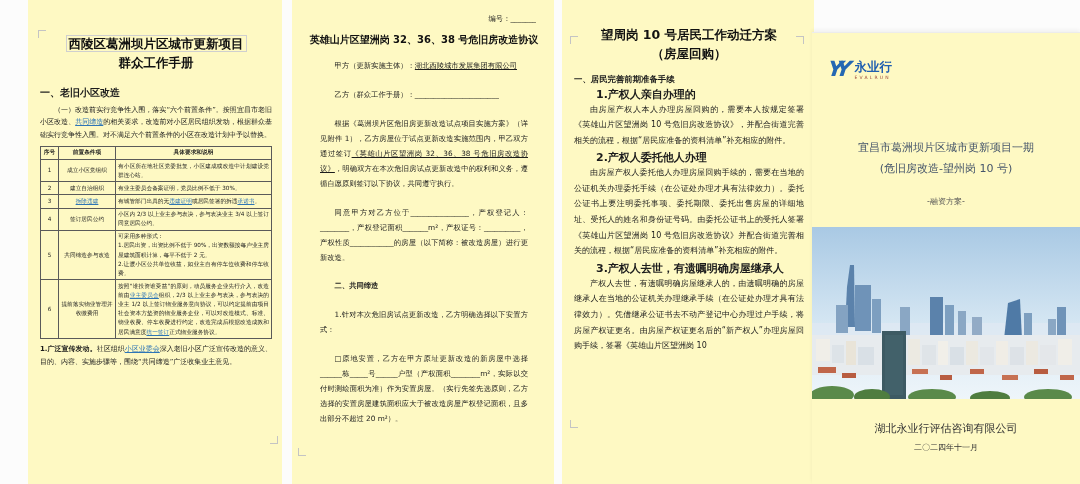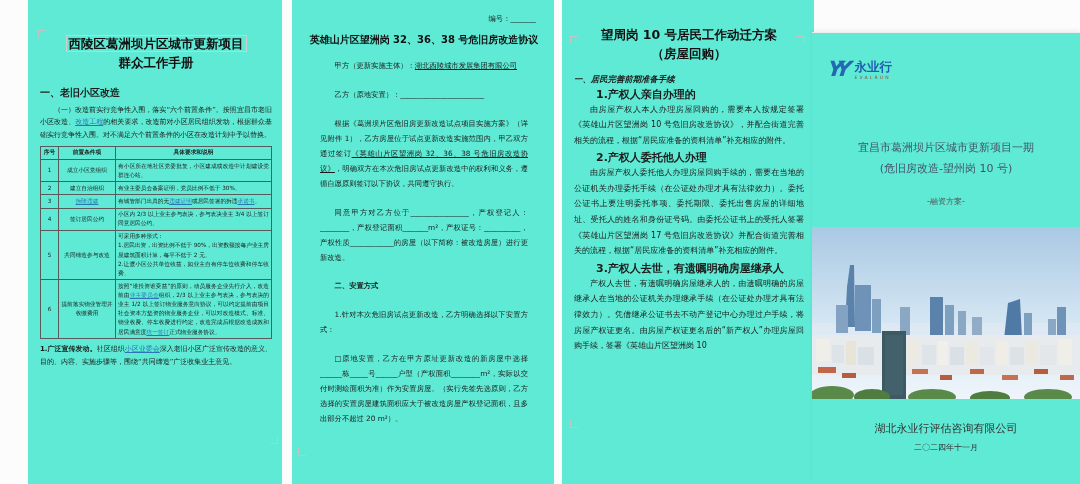--- a/index.html
+++ b/index.html
@@ -1,21 +1,21 @@
 <!DOCTYPE html>
 <html><head>
 <meta charset="utf-8">
 <style>
   html,body{margin:0;padding:0;}
   body{
     width:1080px;height:484px;position:relative;background:#fcfcfc;
     font-family:"DejaVu Sans","Liberation Sans",sans-serif;color:#1c1c1c;
     overflow:hidden;
   }
-  .page{position:absolute;top:0;height:484px;background:#5eead4;box-sizing:border-box;}
+  .page{position:absolute;top:0;height:484px;background:#fef9c3;box-sizing:border-box;}
   .link{color:#2e75b6;text-decoration:underline;cursor:pointer;}
   .u{text-decoration:underline;}
   .blank{letter-spacing:0;color:#1c1c1c;}
   
   #p1{left:28px;width:254px;padding:34px 10px 0 12px;}
   #p1 .title{font-size:12.5px;font-weight:bold;text-align:center;line-height:1.55;color:#111;}
   #p1 .titlebox{border:1px solid #cfcfcf;padding:0 2px;}
   #p1 .h1{font-size:10px;font-weight:bold;margin-top:13px;}
   #p1 p.body{font-size:7px;line-height:1.82;text-align:justify;margin:4px 0 0 0;}
   #p1 .indent{text-indent:2em;}
@@ -63,21 +63,21 @@
 <body>
 
 <div class="page" id="p1">
   <div class="corner c-tl" style="left:10px;top:30px;"></div>
   <div class="corner c-br" style="right:4px;bottom:40px;"></div>
   <div class="title">
     <span class="titlebox">西陵区葛洲坝片区城市更新项目</span><br>
     <span>群众工作手册</span>
   </div>
   <div class="h1">一、老旧小区改造</div>
-  <p class="body indent"><span>（一）改造前实行竞争性入围，落实“六个前置条件”。按照宜昌市老旧小区改造、</span><span class="link">改造工程</span><span>的相关要求，改造前对小区居民组织发动，根据群众基础实行竞争性入围。对不满足六个前置条件的小区在改造计划中予以替换。</span></p>
+  <p class="body indent"><span>（一）改造前实行竞争性入围，落实“六个前置条件”。按照宜昌市老旧小区改造、</span><span class="link">共同缔造</span><span>的相关要求，改造前对小区居民组织发动，根据群众基础实行竞争性入围。对不满足六个前置条件的小区在改造计划中予以替换。</span></p>
 
   <table>
     <thead>
       <tr>
         <th class="c-no">序号</th>
         <th class="c-item">前置条件项</th>
         <th>具体要求和说明</th>
       </tr>
     </thead>
     <tbody>
@@ -117,41 +117,41 @@
   </table>
 
   <p class="body"><b>1.广泛宣传发动。</b><span>社区组织</span><span class="link">小区业委会</span><span>深入老旧小区广泛宣传改造的意义、目的、内容、实施步骤等，围绕“共同缔造”广泛收集业主意见。</span></p>
 </div>
 
 <div class="page" id="p2">
   <div class="corner c-bl" style="left:6px;bottom:28px;"></div>
   <div class="num">编号：_______</div>
   <div class="title">英雄山片区望洲岗 32、36、38 号危旧房改造协议</div>
   <p class="sp"><span>甲方（更新实施主体）：</span><span class="u">湖北西陵城市发展集团有限公司</span></p>
-  <p><span>乙方（原地安置）：</span><span class="blank">_______________________</span></p>
+  <p><span>乙方（群众工作手册）：</span><span class="blank">_______________________</span></p>
   <p><span>根据《葛洲坝片区危旧房更新改造试点项目实施方案》（详见附件 1），乙方房屋位于试点更新改造实施范围内，甲乙双方通过签订</span><span class="u">《英雄山片区望洲岗 32、36、38 号危旧房改造协议》</span><span>，明确双方在本次危旧房试点更新改造中的权利和义务，遵循自愿原则签订以下协议，共同遵守执行。</span></p>
   <p>同意甲方对乙方位于________________，产权登记人：________，产权登记面积_______m²，产权证号：__________，产权性质____________的房屋（以下简称：被改造房屋）进行更新改造。</p>
-  <p class="bh">二、安置方式</p>
+  <p class="bh">二、共同缔造</p>
   <p>1.针对本次危旧房试点更新改造，乙方明确选择以下安置方式：</p>
   <p>□原地安置，乙方在甲方原址更新改造的新房屋中选择______栋_____号______户型（产权面积________m²，实际以交付时测绘面积为准）作为安置房屋。（实行先签先选原则，乙方选择的安置房屋建筑面积应大于被改造房屋产权登记面积，且多出部分不超过 20 m²）。</p>
 </div>
 
 <div class="page" id="p3">
   <div class="corner c-tl" style="left:8px;top:36px;"></div>
   <div class="corner c-tr" style="right:10px;top:36px;"></div>
   <div class="corner c-bl" style="left:8px;bottom:56px;"></div>
   <div class="title">
     <span>望周岗 10 号居民工作动迁方案</span><br>
     <span>（房屋回购）</span>
   </div>
-  <div class="bh" style="font-style:italic;">一、居民完善前期准备手续</div>
+  <div class="bh" style="">一、居民完善前期准备手续</div>
   <div class="bh2">1.产权人亲自办理的</div>
   <p>由房屋产权人本人办理房屋回购的，需要本人按规定签署《英雄山片区望洲岗 10 号危旧房改造协议》，并配合街道完善相关的流程，根据“居民应准备的资料清单”补充相应的附件。</p>
   <div class="bh2">2.产权人委托他人办理</div>
-  <p>由房屋产权人委托他人办理房屋回购手续的，需要在当地的公证机关办理委托手续（在公证处办理才具有法律效力）。委托公证书上要注明委托事项、委托期限、委托出售房屋的详细地址、受托人的姓名和身份证号码。由委托公证书上的受托人签署《英雄山片区望洲岗 17 号危旧房改造协议》并配合街道完善相关的流程，根据“居民应准备的资料清单”补充相应的附件。</p>
+  <p>由房屋产权人委托他人办理房屋回购手续的，需要在当地的公证机关办理委托手续（在公证处办理才具有法律效力）。委托公证书上要注明委托事项、委托期限、委托出售房屋的详细地址、受托人的姓名和身份证号码。由委托公证书上的受托人签署《英雄山片区望洲岗 10 号危旧房改造协议》并配合街道完善相关的流程，根据“居民应准备的资料清单”补充相应的附件。</p>
   <div class="bh2">3.产权人去世，有遗嘱明确房屋继承人</div>
   <p>产权人去世，有遗嘱明确房屋继承人的，由遗嘱明确的房屋继承人在当地的公证机关办理继承手续（在公证处办理才具有法律效力）。凭借继承公证书去不动产登记中心办理过户手续，将房屋产权证更名。由房屋产权证更名后的“新产权人”办理房屋回购手续，签署《英雄山片区望洲岗 10</p>
 </div>
 
 <div class="page" id="p4">
   <div class="logo-row">
     <span class="logo-mark">YY</span>
     <span>
       <div class="logo-cn">永业行</div>
       <div class="logo-sub">EVALRUN</div>

